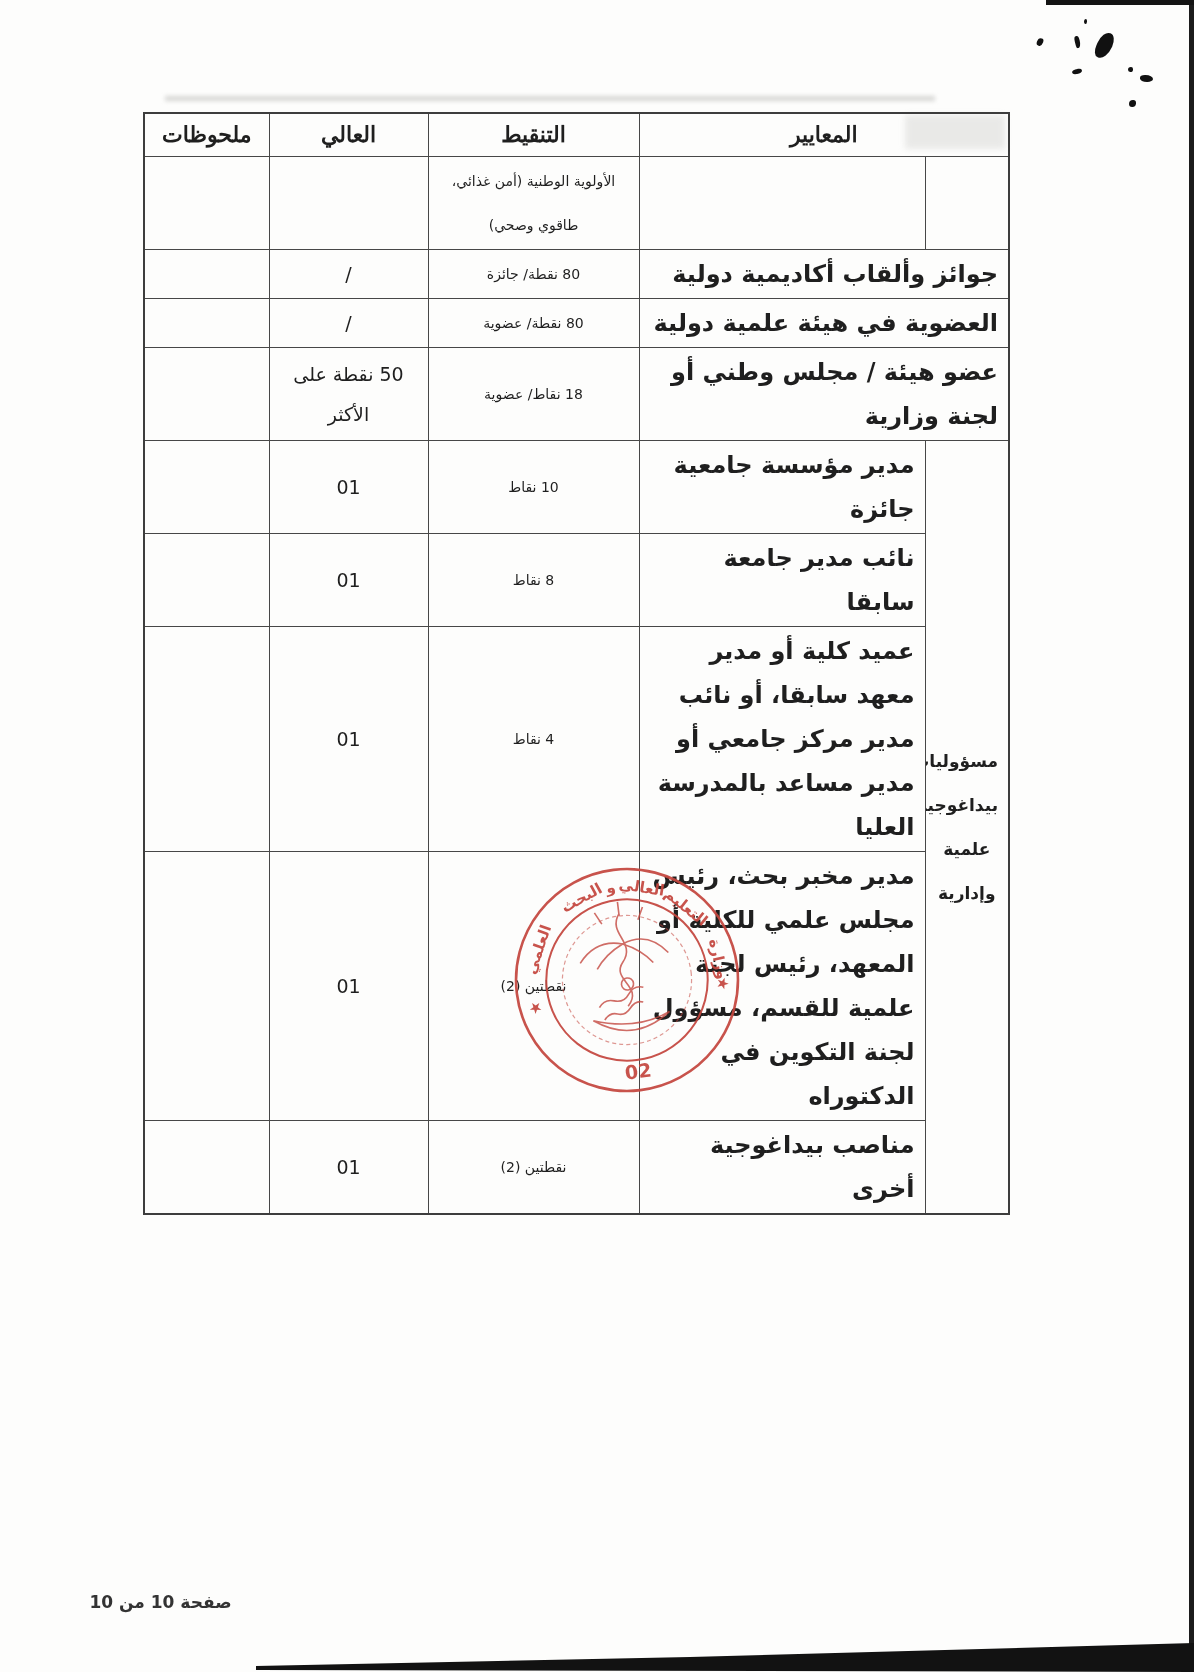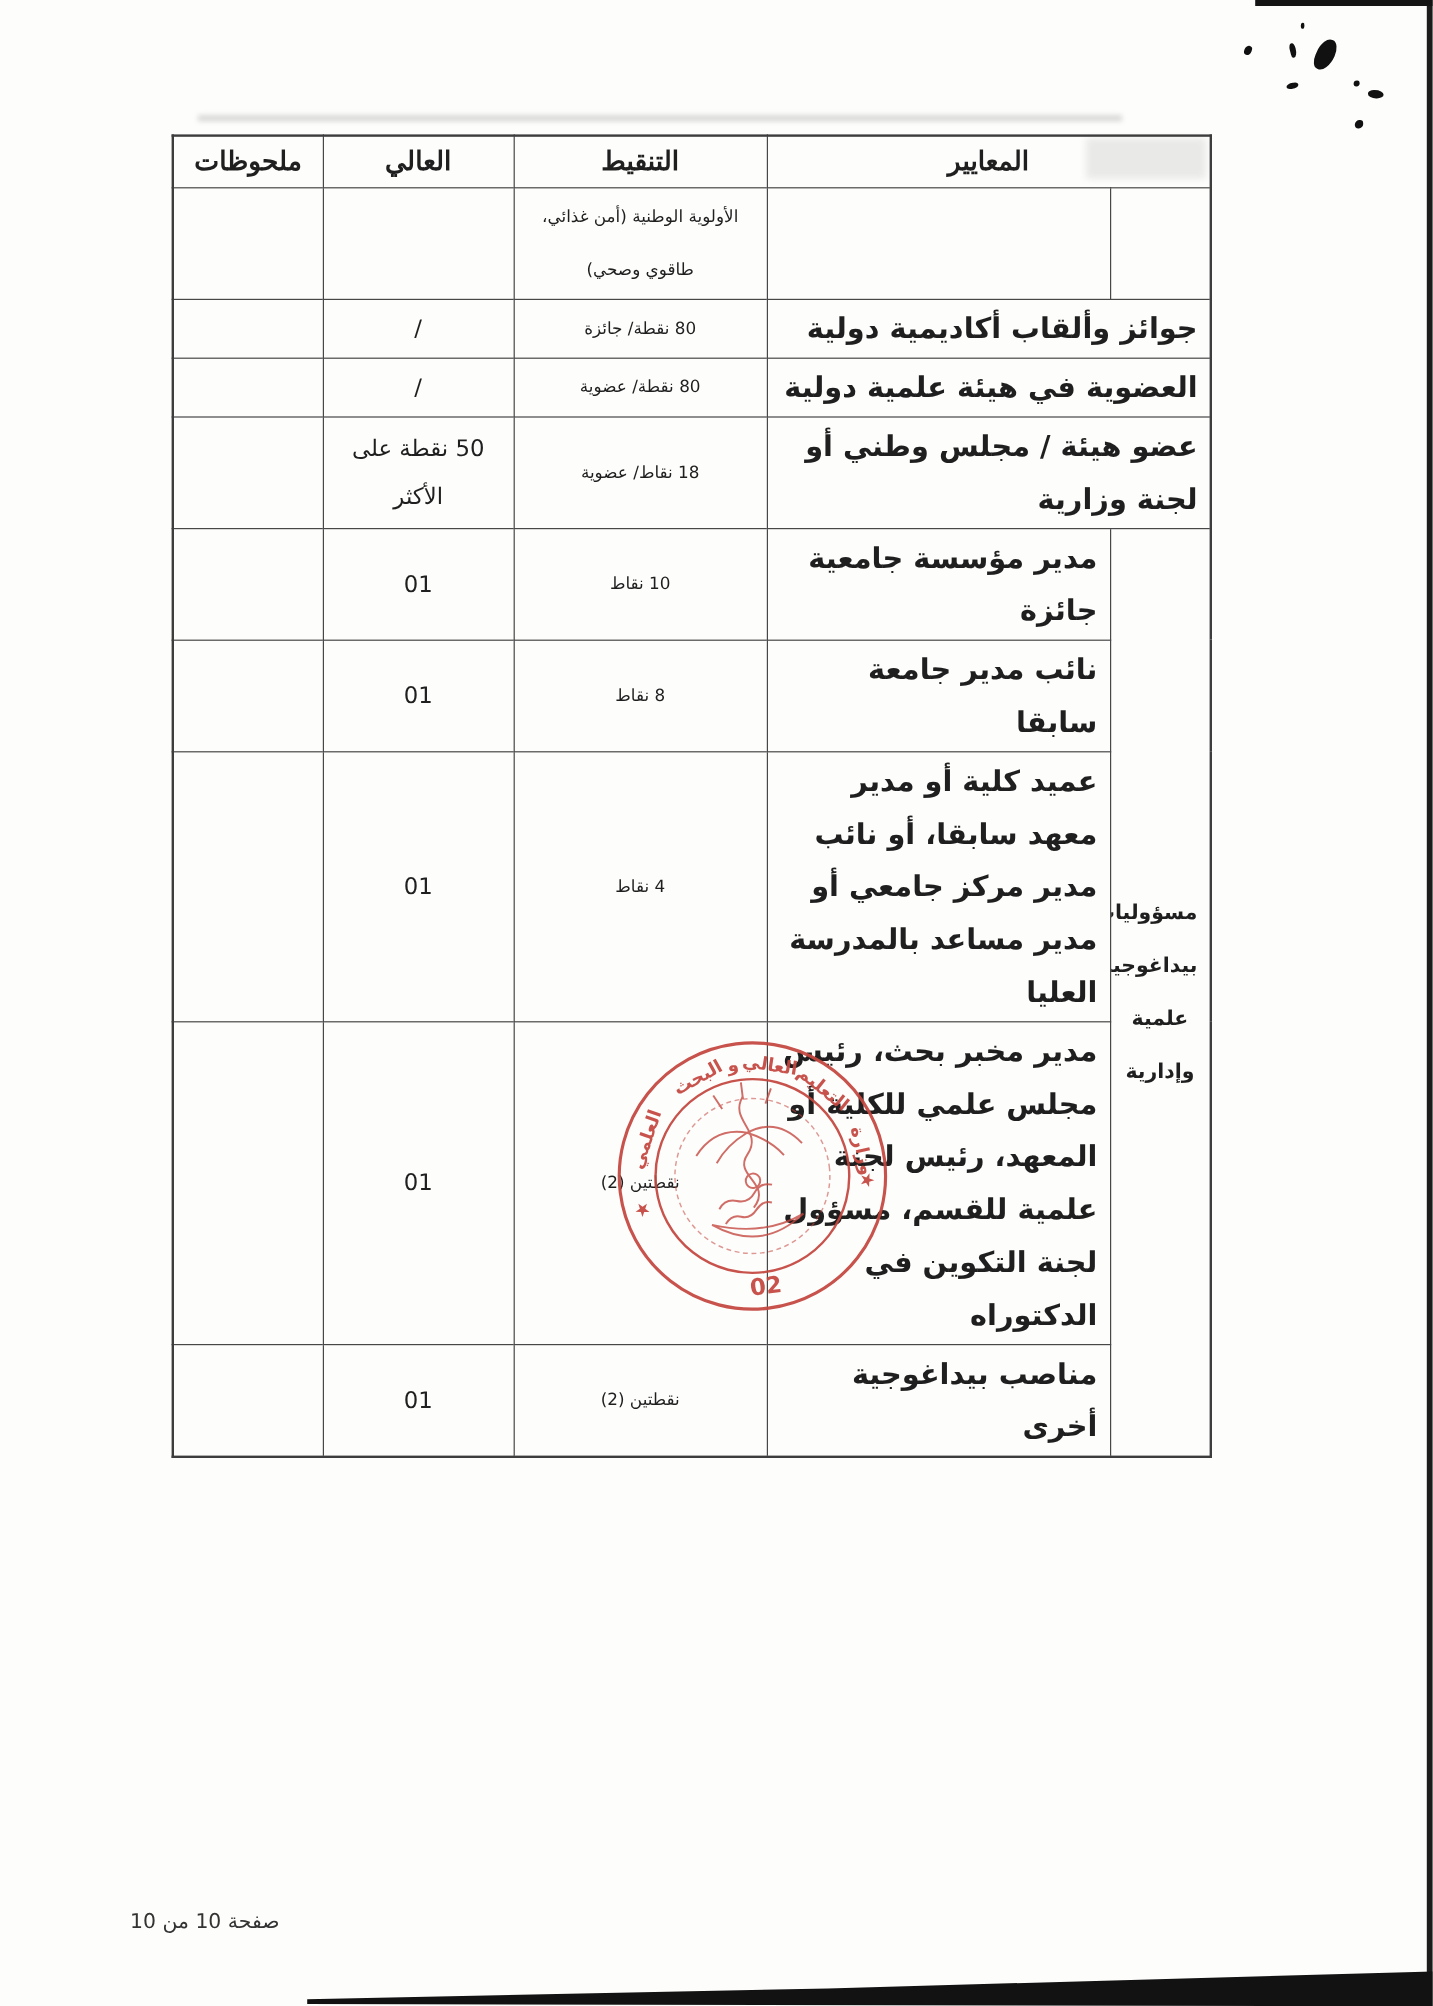--- a/index.html
+++ b/index.html
@@ -34,22 +34,22 @@
   tr.h-r4{height:76px;} tr.h-r5{height:48px;} tr.h-r6{height:48px;}
   tr.h-r7{height:132px;} tr.h-r8{height:177px;margin-left:19px;} tr.h-r9{height:44px;}
   td.criteria{font-weight:700;font-size:24px;text-align:right;line-height:44px;padding-right:13px;}
   td.category{font-weight:700;font-size:17px;text-align:center;line-height:44px;padding:2px 3px;}
   td.scoring{font-size:14px;text-align:center;line-height:44px;font-weight:400;}
   td.capping{font-size:19px;text-align:center;line-height:40px;font-weight:400;}
   td.notes{}
   
   .footer{
     position:absolute;left:88px;top:1592px;width:145px;
-    direction:rtl;text-align:right;
-    font-size:17px;font-weight:400;color:#333;
+    direction:rtl;text-align:center;
+    font-size:17px;font-weight:700;color:#333;
   }
   
   .stamp{
     position:absolute;left:512px;top:864px;width:230px;height:232px;
     transform:rotate(-7deg);
     opacity:0.93;
   }
   
   .edge-right{position:absolute;left:1189px;top:0;width:5px;height:1672px;background:#1c1c1c;}
   .edge-top{position:absolute;left:1046px;top:0;width:148px;height:5px;background:#141414;}

